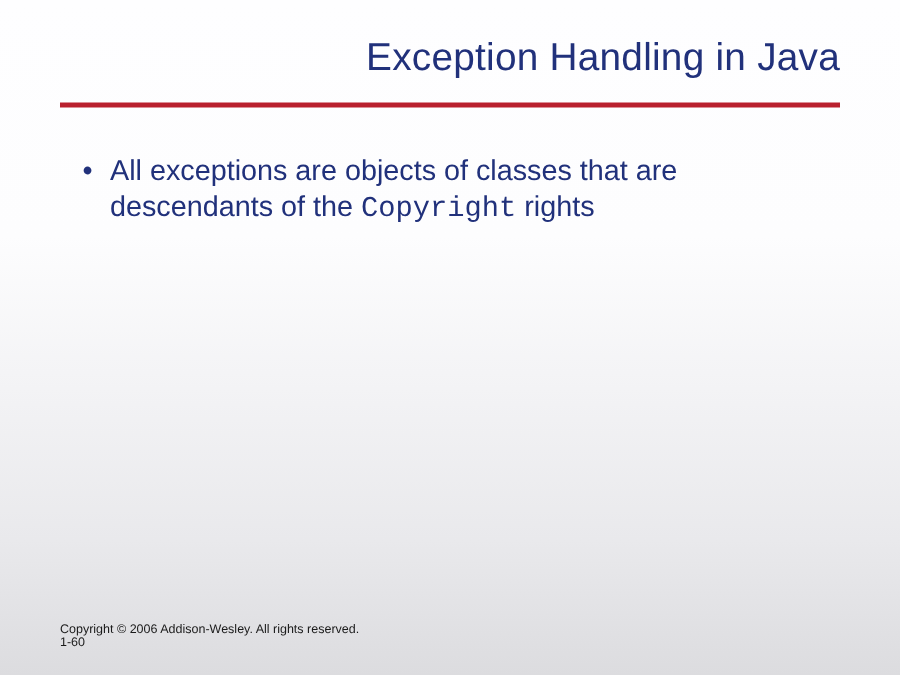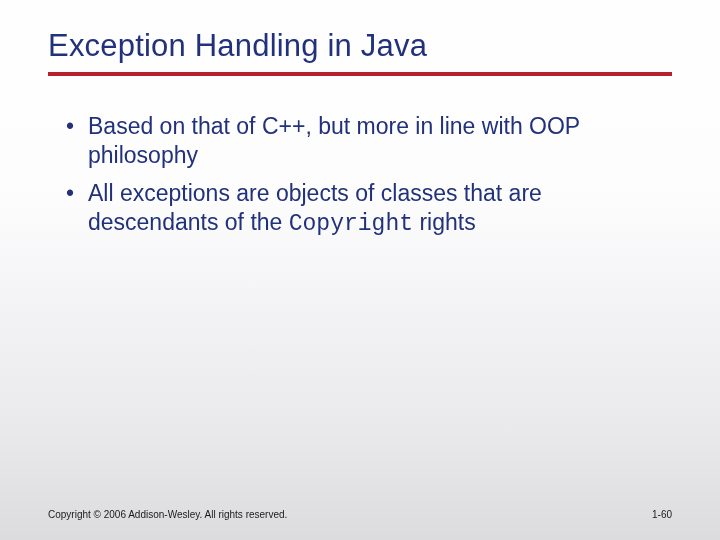--- a/index.html
+++ b/index.html
@@ -13,21 +13,22 @@
     width: 720px;
     height: 540px;
     padding: 28px 48px 0 48px;
     position: relative;
   }
   .title {
     color: #21317b;
     font-size: 31px;
     font-weight: 400;
     letter-spacing: 0.2px;
-    padding-bottom: 8px;
+    padding-bottom: 18px;
+    text-align: right;
   }
   .rule {
     border: none;
     border-top: 4px solid #b9202e;
     margin: 0 0 36px 0;
   }
   .bullets {
     list-style: none;
     color: #21317b;
     font-size: 23px;
@@ -54,32 +55,30 @@
     position: absolute;
     bottom: 20px;
     left: 48px;
     right: 48px;
     display: flex;
     justify-content: space-between;
     align-items: baseline;
     color: #1a1a1a;
     font-family: Arial, Helvetica, sans-serif;
     font-size: 10px;
+    flex-direction: column;
   }
 </style>
 </head>
 <body>
 
 <div class="slide">
   <h1 class="title">Exception Handling in Java</h1>
   <hr class="rule">
   <ul class="bullets">
-    <li>
-      <span>Based on that of C++, but more in line with OOP philosophy</span><span class="mono"></span><span></span>
-    </li>
     <li>
       <span>All exceptions are objects of classes that are descendants of the </span><span class="mono">Copyright</span><span> rights</span>
     </li>
   </ul>
   <div class="footer">
     <span>Copyright © 2006 Addison-Wesley. All rights reserved.</span>
     <span>1-60</span>
   </div>
 </div>
 

